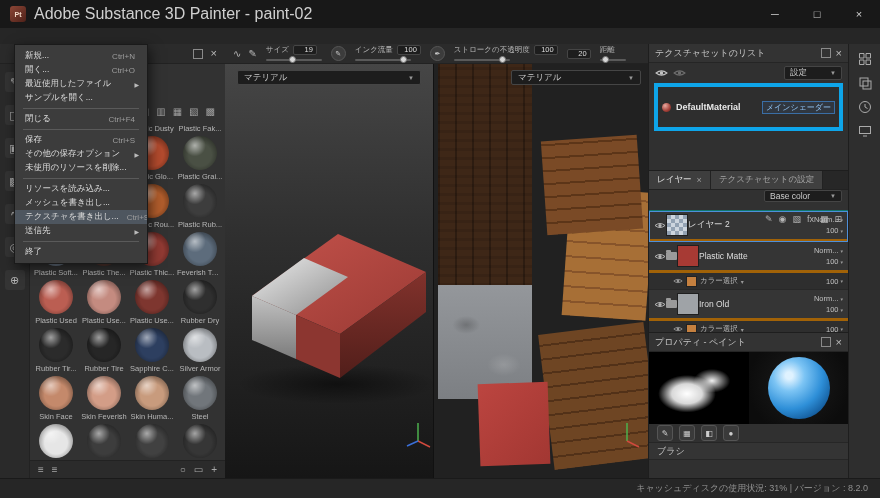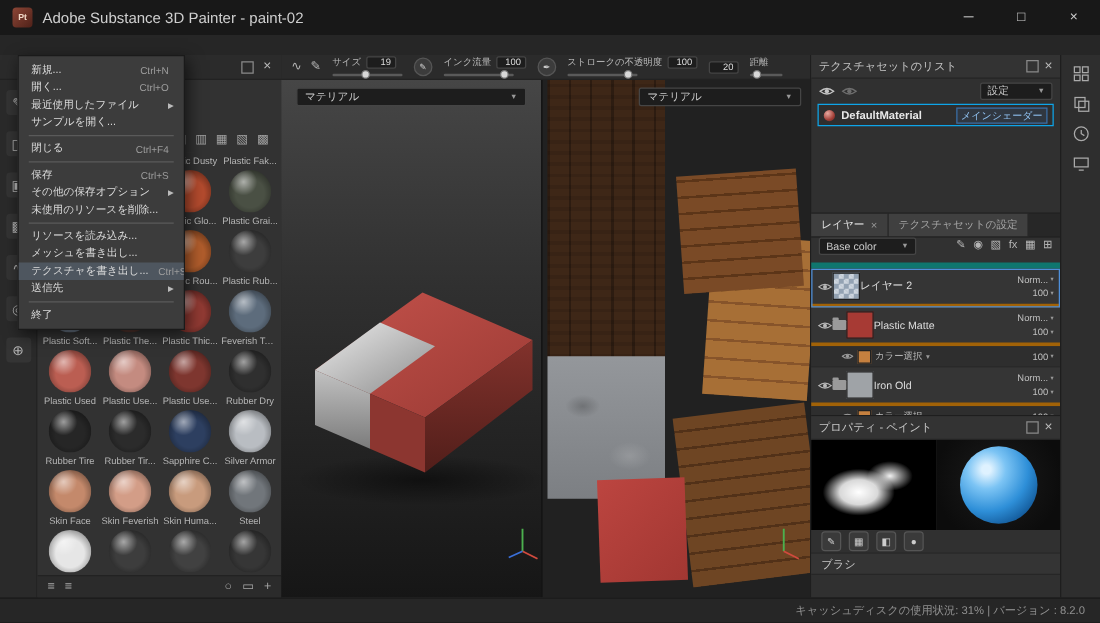--- a/index.html
+++ b/index.html
@@ -6,21 +6,21 @@
   body{width:880px;height:498px;overflow:hidden;font-family:"Liberation Sans","DejaVu Sans",sans-serif;
        -webkit-font-smoothing:antialiased;color:#c8c8c8;}
   .app{position:relative;width:880px;height:498px;background:#262626;}
   .abs{position:absolute;}
 
   
   .titlebar{left:0;top:0;width:880px;height:28px;background:#181818;display:flex;align-items:center;}
   .app-badge{width:16px;height:16px;margin:0 8px 0 10px;border-radius:3px;
     background:linear-gradient(135deg,#8c4636,#4f2119);color:#f2d9c8;font-size:7px;font-weight:bold;
     display:flex;align-items:center;justify-content:center;}
-  .win-title{font-size:12px;color:#cfcfcf;}
+  .win-title{font-size:16px;color:#cfcfcf;}
   .win-controls{margin-left:auto;display:flex;height:28px;}
   .win-btn{width:42px;height:28px;display:flex;align-items:center;justify-content:center;font-size:11px;color:#cfcfcf;}
 
   
   .menubar{left:0;top:28px;width:880px;height:16px;background:#232323;display:flex;align-items:stretch;border-bottom:1px solid #1b1b1b;}
   .menu-label{padding:0 9px;font-size:10px;color:#c4c4c4;display:flex;align-items:center;}
   .menu-label[data-active="1"]{background:#3e3e3e;color:#e8e8e8;}
 
   
   .main{left:0;top:44px;right:0;bottom:20px;}
@@ -90,32 +90,32 @@
   .rightcol{left:648px;top:0;width:200px;bottom:0;background:#303030;border-left:1px solid #1e1e1e;box-sizing:border-box;}
   .panel-h{height:18px;background:#333;border-bottom:1px solid #252525;display:flex;align-items:center;
     padding:0 6px;font-size:9px;color:#c6c6c6;gap:5px;}
   .panel-h .sp{flex:1;}
   .select{background:#1d1d1d;border:1px solid #454545;border-radius:2px;display:flex;align-items:center;
     justify-content:space-between;padding:0 5px;font-size:8.5px;color:#ccc;box-sizing:border-box;}
 
   .ts-panel{position:absolute;left:0;top:0;right:0;height:126px;}
   .ts-row1{display:flex;align-items:center;height:20px;padding:0 6px;gap:5px;}
   .ts-row1 .sp{flex:1;}
-  .ts-mat{margin:0 5px;height:16px;border:1px solid #0ea5e9;background:#2e2e2e;display:flex;align-items:center;
-    gap:5px;padding:0 4px;font-size:9px;color:#e8e8e8;font-weight:bold;}
+  .ts-mat{margin:0 5px;height:16px;border:4px solid #0ea5e9;background:#2e2e2e;display:flex;align-items:center;
+    gap:5px;padding:12px 4px;font-size:9px;color:#e8e8e8;font-weight:bold;}
   .ts-sphere{width:9px;height:9px;border-radius:50%;background:radial-gradient(circle at 35% 30%,#e8a9a0,#a34038 60%,#5e1f1a);flex:none;}
   .ts-shader{margin-left:auto;font-weight:normal;font-size:8px;color:#8fc1f0;border:1px solid #3a6ea5;
     background:rgba(60,110,170,.15);padding:0 3px;line-height:11px;}
 
   .layers-panel{position:absolute;left:0;top:126px;right:0;height:162px;border-top:1px solid #1e1e1e;background:#313131;box-sizing:border-box;}
   .tabbar{display:flex;height:18px;background:#272727;border-bottom:1px solid #222;}
   .tab{padding:0 8px;font-size:8.5px;display:flex;align-items:center;gap:5px;background:#404040;color:#a8a8a8;border-right:1px solid #222;}
   .tab.active{background:#3e3e3e;color:#e0e0e0;}
   .tab .x{font-size:9px;color:#9a9a9a;}
-  .layer-ctrl{height:20px;display:flex;align-items:flex-start;gap:6px;padding:0 6px;border-bottom:5px solid #0f766e;}
+  .layer-ctrl{height:20px;display:flex;align-items:flex-end;gap:6px;padding:0 6px;border-bottom:1px solid #0f766e;flex-direction:column;}
   .layer-ctrl .select{width:78px;height:14px;}
   .layer-ctrl .sp{flex:1;}
   .lc-ic{font-size:9px;color:#b5b5b5;font-style:normal;}
   .lr-main{height:28px;display:flex;align-items:center;gap:0;padding:0 5px;background:#353535;border-bottom:3px solid #a16207;}
   .layer-row[data-sel="1"] .lr-main{outline:1px solid #4e8fd9;outline-offset:-1px;}
   .lr-sub{height:16px;display:flex;align-items:center;gap:3px;padding:0 5px 0 24px;background:#2e2e2e;
     border-bottom:1px solid #282828;font-size:7.5px;color:#bbb;}
   .thumb{width:20px;height:20px;border:1px solid #1f1f1f;background:#555;flex:none;}
   .layer-row[data-checker="1"] .thumb{background-color:#93a2b3;
     background-image:linear-gradient(45deg,#cdd5de 25%,transparent 25%,transparent 75%,#cdd5de 75%),
@@ -301,27 +301,27 @@
             <div class="sphere" style="background-color: rgb(126, 54, 47);"></div>
             <div class="mat-label">Plastic Use...</div>
           </div>
 
           <div class="mat-cell">
             <div class="sphere" style="background-color: rgb(47, 47, 47);"></div>
             <div class="mat-label">Rubber Dry</div>
           </div>
 
           <div class="mat-cell">
+            <div class="sphere" style="background-color: rgb(43, 43, 43);"></div>
+            <div class="mat-label">Rubber Tir...</div>
+          </div>
+
+          <div class="mat-cell">
             <div class="sphere" style="background-color: rgb(38, 38, 38);"></div>
             <div class="mat-label">Rubber Tire</div>
-          </div>
-
-          <div class="mat-cell">
-            <div class="sphere" style="background-color: rgb(43, 43, 43);"></div>
-            <div class="mat-label">Rubber Tir...</div>
           </div>
 
           <div class="mat-cell">
             <div class="sphere" style="background-color: rgb(45, 63, 96);"></div>
             <div class="mat-label">Sapphire C...</div>
           </div>
 
           <div class="mat-cell">
             <div class="sphere" style="background-color: rgb(185, 189, 194);"></div>
             <div class="mat-label">Silver Armor</div>

